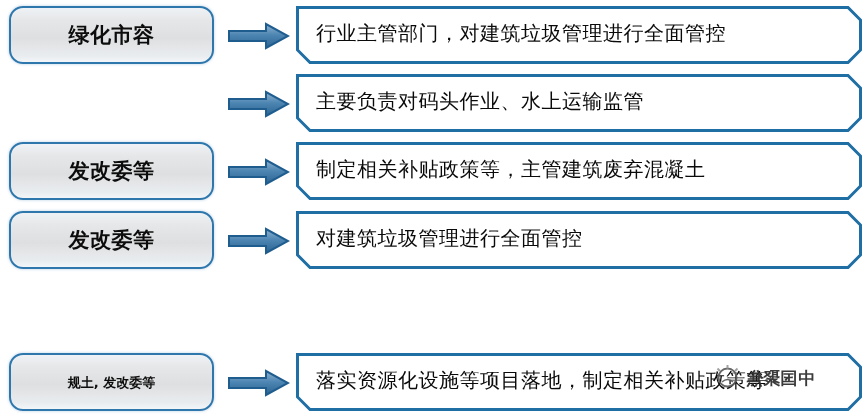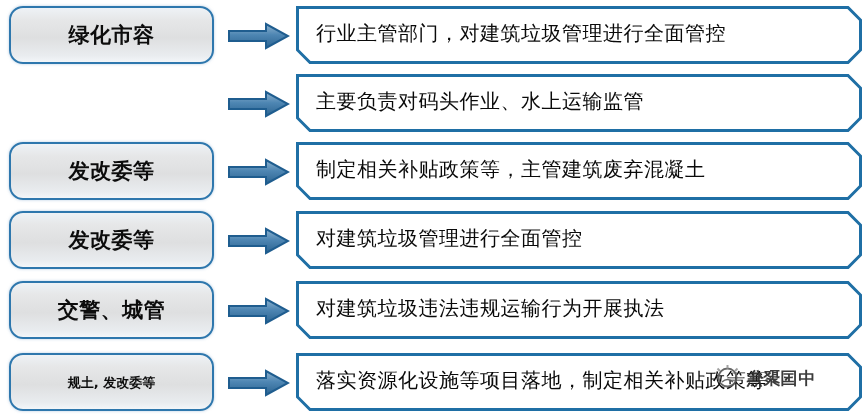--- a/index.html
+++ b/index.html
@@ -223,43 +223,20 @@
       </svg>
     </div>
     <div class="right-box">
       <svg viewBox="0 0 566 58" preserveAspectRatio="none">
         <path d="M1.5,1.5 L552,1.5 L564.5,14 L564.5,44 L552,56.5 L14,56.5 L1.5,44 Z" fill="#ffffff" stroke="#1f6fa5" stroke-width="3" stroke-linejoin="miter"></path>
       </svg>
       <div class="right-label">对建筑垃圾管理进行全面管控</div>
     </div>
   </div>
 
-  <div class="row" style="top:281px;">
-    <div class="left-box">
-      <span class="left-label">交警、城管</span>
-    </div>
-    <div class="arrow-wrap">
-      <svg viewBox="0 0 62 28" width="62" height="28">
-        <defs>
-          <linearGradient id="ag5" x1="0" y1="0" x2="0" y2="1">
-            <stop offset="0%" stop-color="#8fb3cf"></stop>
-            <stop offset="45%" stop-color="#4e86b3"></stop>
-            <stop offset="100%" stop-color="#2c6491"></stop>
-          </linearGradient>
-        </defs>
-        <path d="M1,9 L38,9 L38,2 L60,14 L38,26 L38,19 L1,19 Z" fill="url(#ag5)" stroke="#1f5d8f" stroke-width="2" stroke-linejoin="miter"></path>
-      </svg>
-    </div>
-    <div class="right-box">
-      <svg viewBox="0 0 566 58" preserveAspectRatio="none">
-        <path d="M1.5,1.5 L552,1.5 L564.5,14 L564.5,44 L552,56.5 L14,56.5 L1.5,44 Z" fill="#ffffff" stroke="#1f6fa5" stroke-width="3" stroke-linejoin="miter"></path>
-      </svg>
-      <div class="right-label">对建筑垃圾违法违规运输行为开展执法</div>
-    </div>
-  </div>
 
   <div class="row" style="top:353px;">
     <div class="left-box">
       <span class="left-label small">规土, 发改委等</span>
     </div>
     <div class="arrow-wrap">
       <svg viewBox="0 0 62 28" width="62" height="28">
         <defs>
           <linearGradient id="ag6" x1="0" y1="0" x2="0" y2="1">
             <stop offset="0%" stop-color="#8fb3cf"></stop>

